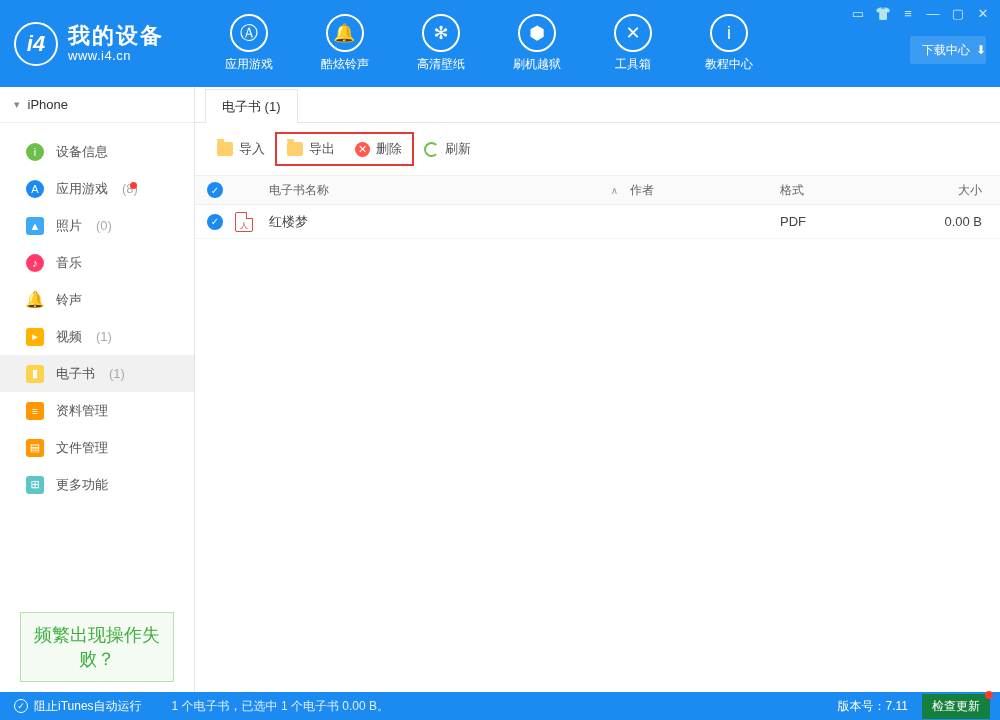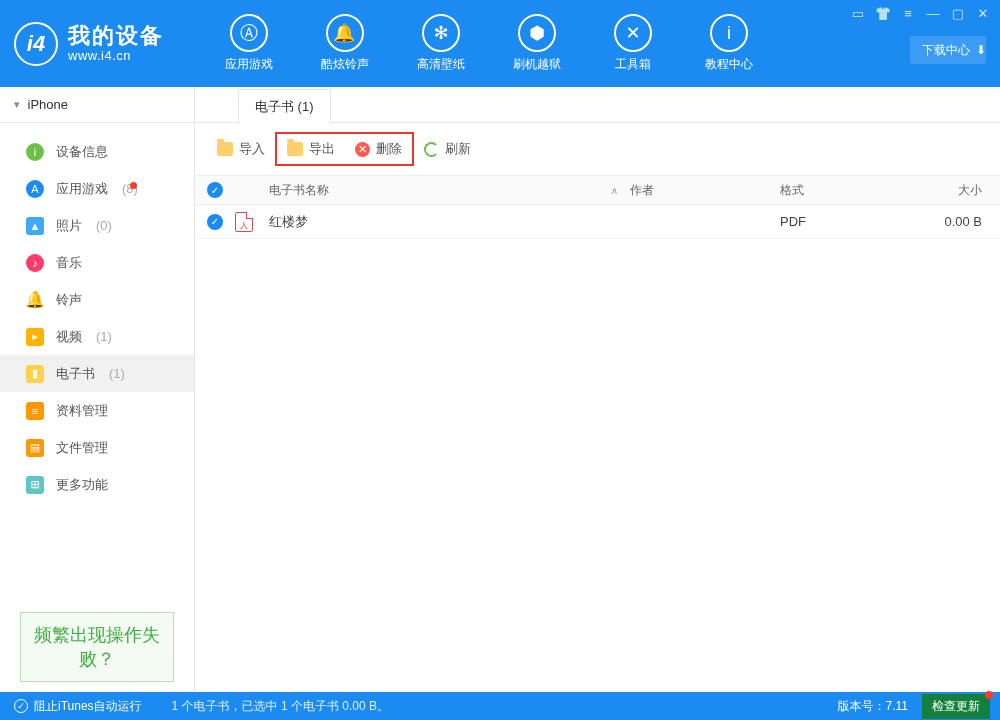--- a/index.html
+++ b/index.html
@@ -37,21 +37,21 @@
 .side-ic { width: 18px; height: 18px; border-radius: 50%; display: flex; align-items: center; justify-content: center; font-size: 11px; color: #fff; }
 .side-ic.square { border-radius: 3px; }
 .red-dot { width: 7px; height: 7px; background: #ff3b30; border-radius: 50%; position: absolute; left: 130px; top: 12px; }
 
 .help-box { margin: 10px 20px; border: 1px solid #b7e0b7; background: #f3fbf3; color: #3fae3f; font-size: 18px; padding: 10px 8px; text-align: center; cursor: pointer; }
 
 
 .main { flex: 1; display: flex; flex-direction: column; }
 .tabbar { height: 36px; border-bottom: 1px solid #e6e6e6; display: flex; align-items: flex-end; padding-left: 10px; }
 .tab { height: 34px; padding: 0 16px; font-size: 13px; color: #333; display: flex; align-items: center; border: 1px solid transparent; border-bottom: none; cursor: pointer; }
-.tab.active { border-color: #e6e6e6; background: #fff; position: relative; top: 1px; margin-left: 33px; }
+.tab.active { border-color: #e6e6e6; background: #fff; position: relative; top: 1px; }
 
 .toolbar { height: 52px; display: flex; align-items: center; padding-left: 12px; gap: 0; }
 .tool-btn { height: 30px; padding: 0 10px; display: flex; align-items: center; gap: 6px; font-size: 13px; color: #555; cursor: pointer; }
 .highlight-box { border: 2px solid #e53935; display: flex; }
 .fold-ic { width: 16px; height: 14px; background: #ffcf6b; border-radius: 2px; position: relative; }
 .fold-ic::before { content: ""; position: absolute; top: -3px; left: 0; width: 7px; height: 3px; background: #ffcf6b; border-radius: 1px; }
 .del-ic { width: 15px; height: 15px; background: #ff5a4d; border-radius: 50%; color: #fff; display: flex; align-items: center; justify-content: center; font-size: 11px; }
 .ref-ic { width: 15px; height: 15px; border: 2px solid #6cc04a; border-right-color: transparent; border-radius: 50%; }
 
 .thead { height: 30px; background: #fafafa; border-top: 1px solid #eee; border-bottom: 1px solid #eee; display: flex; align-items: center; font-size: 12px; color: #666; }

